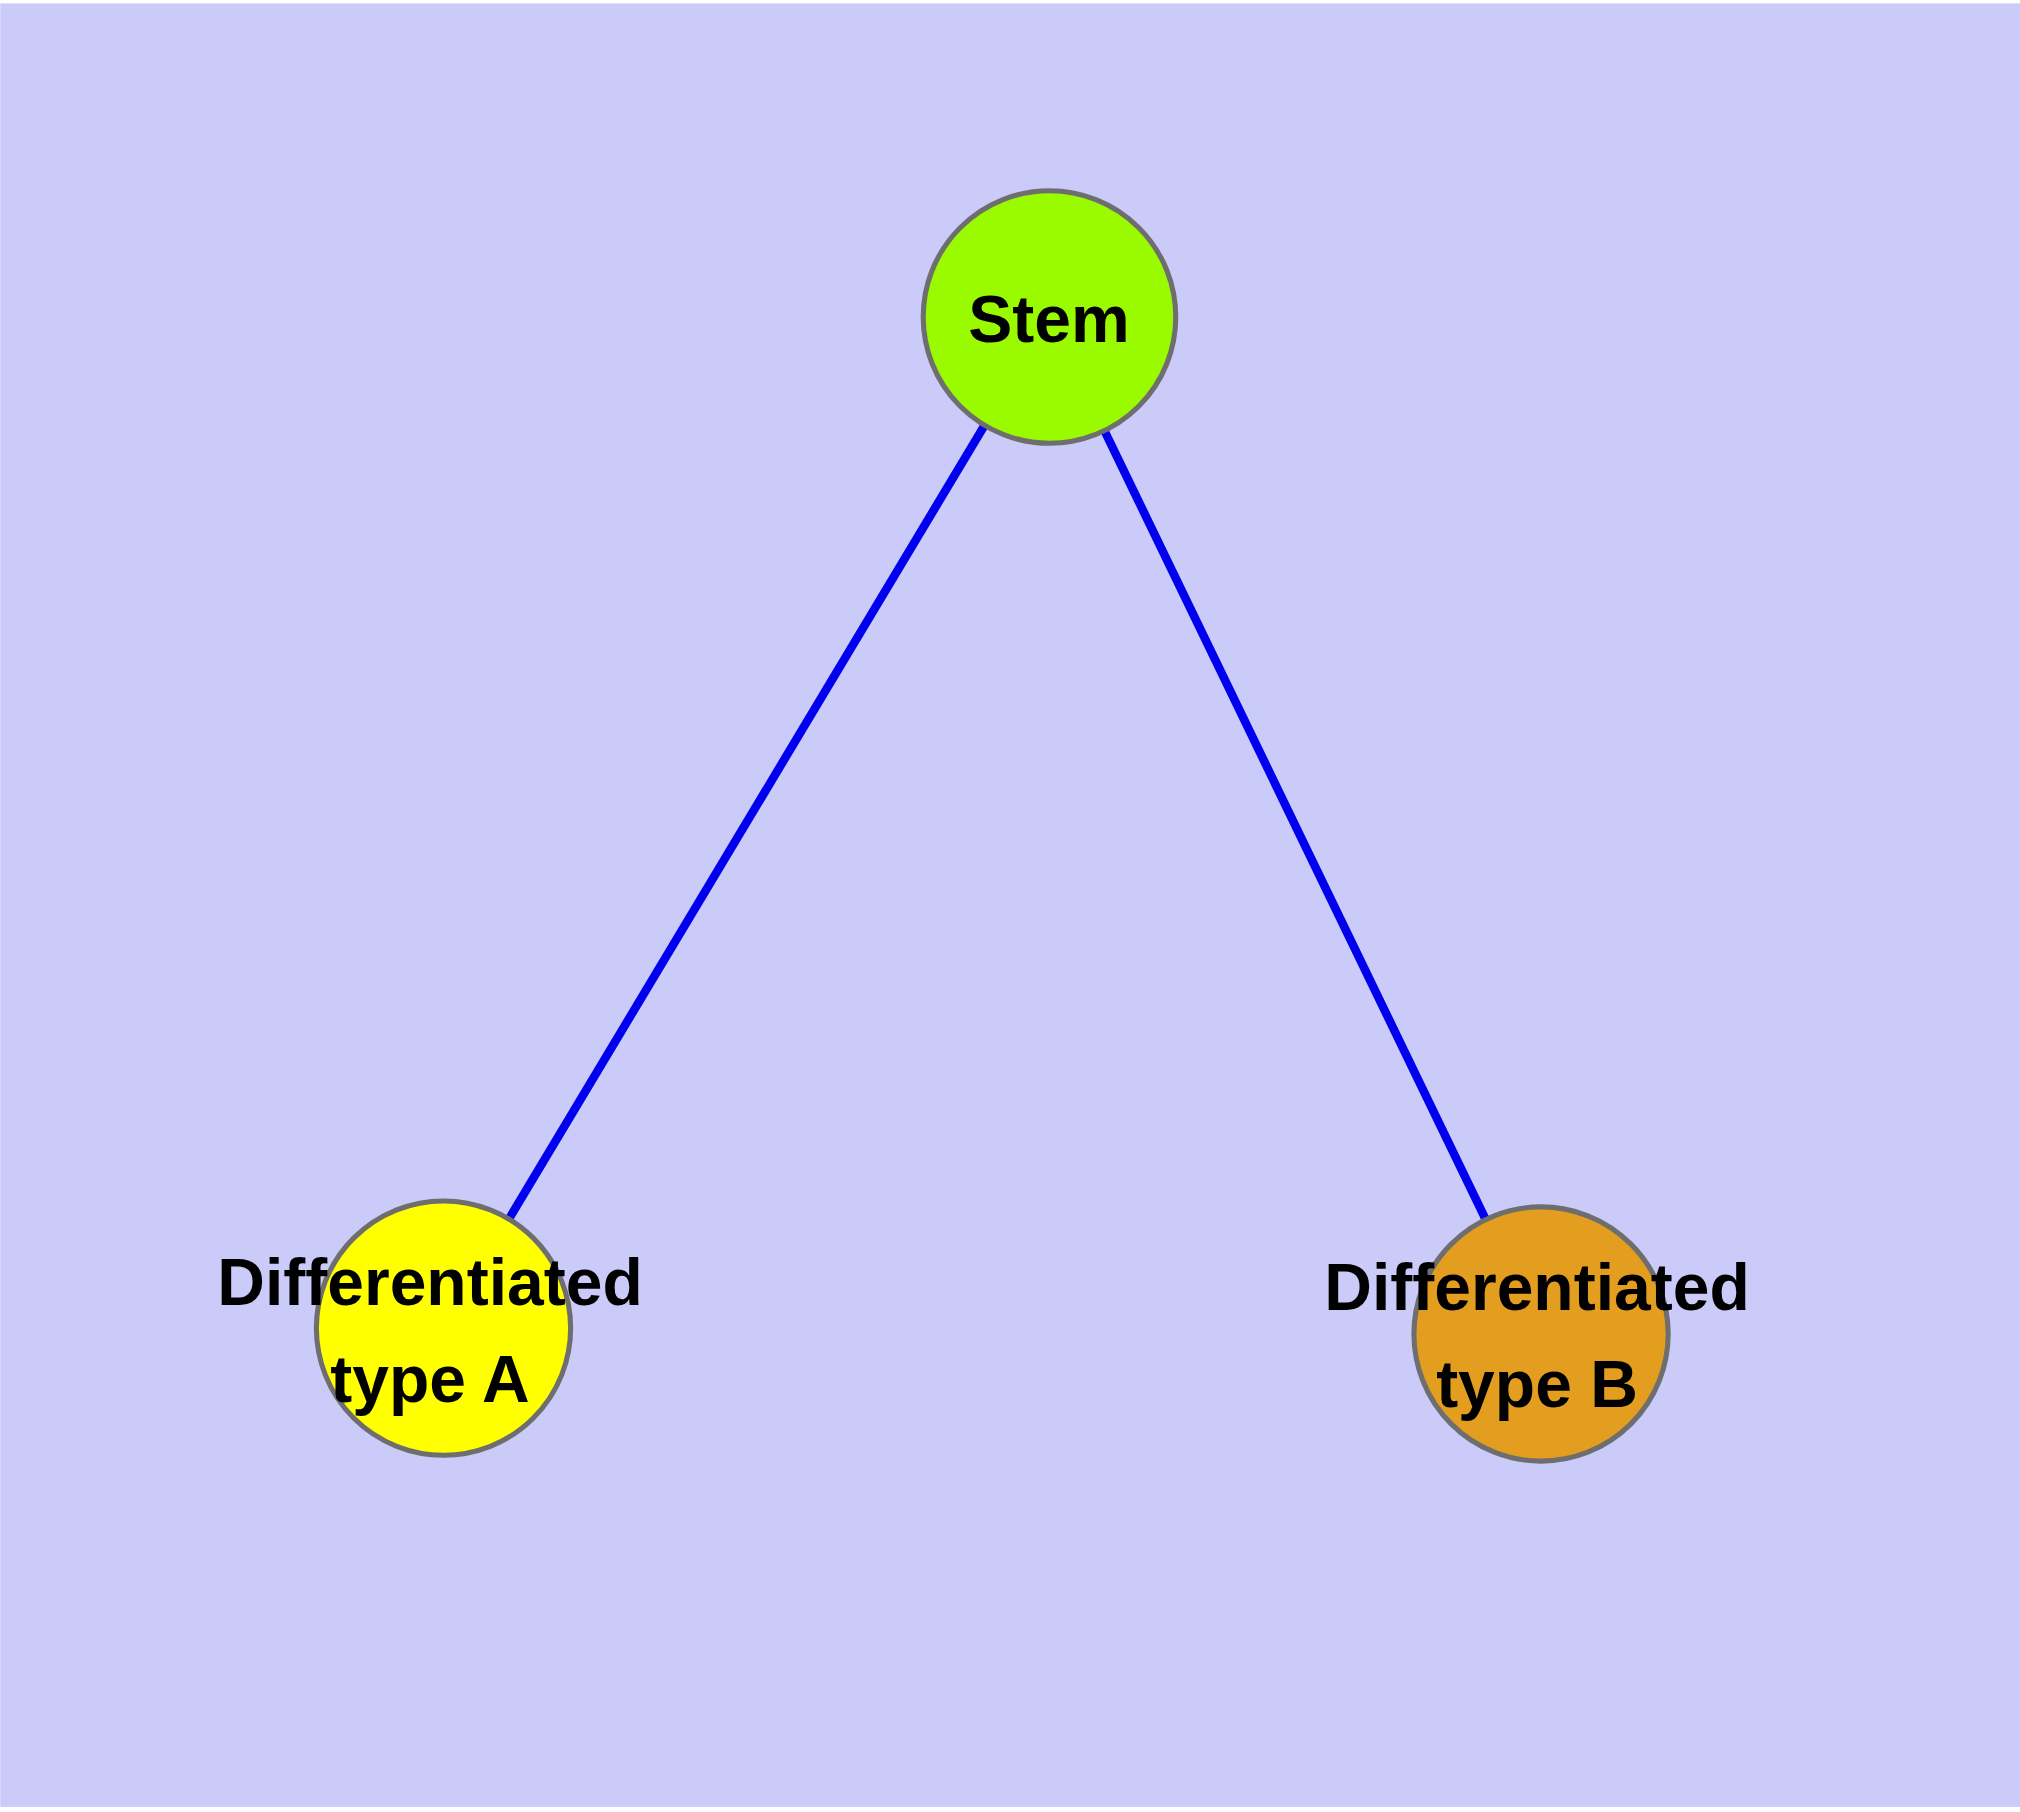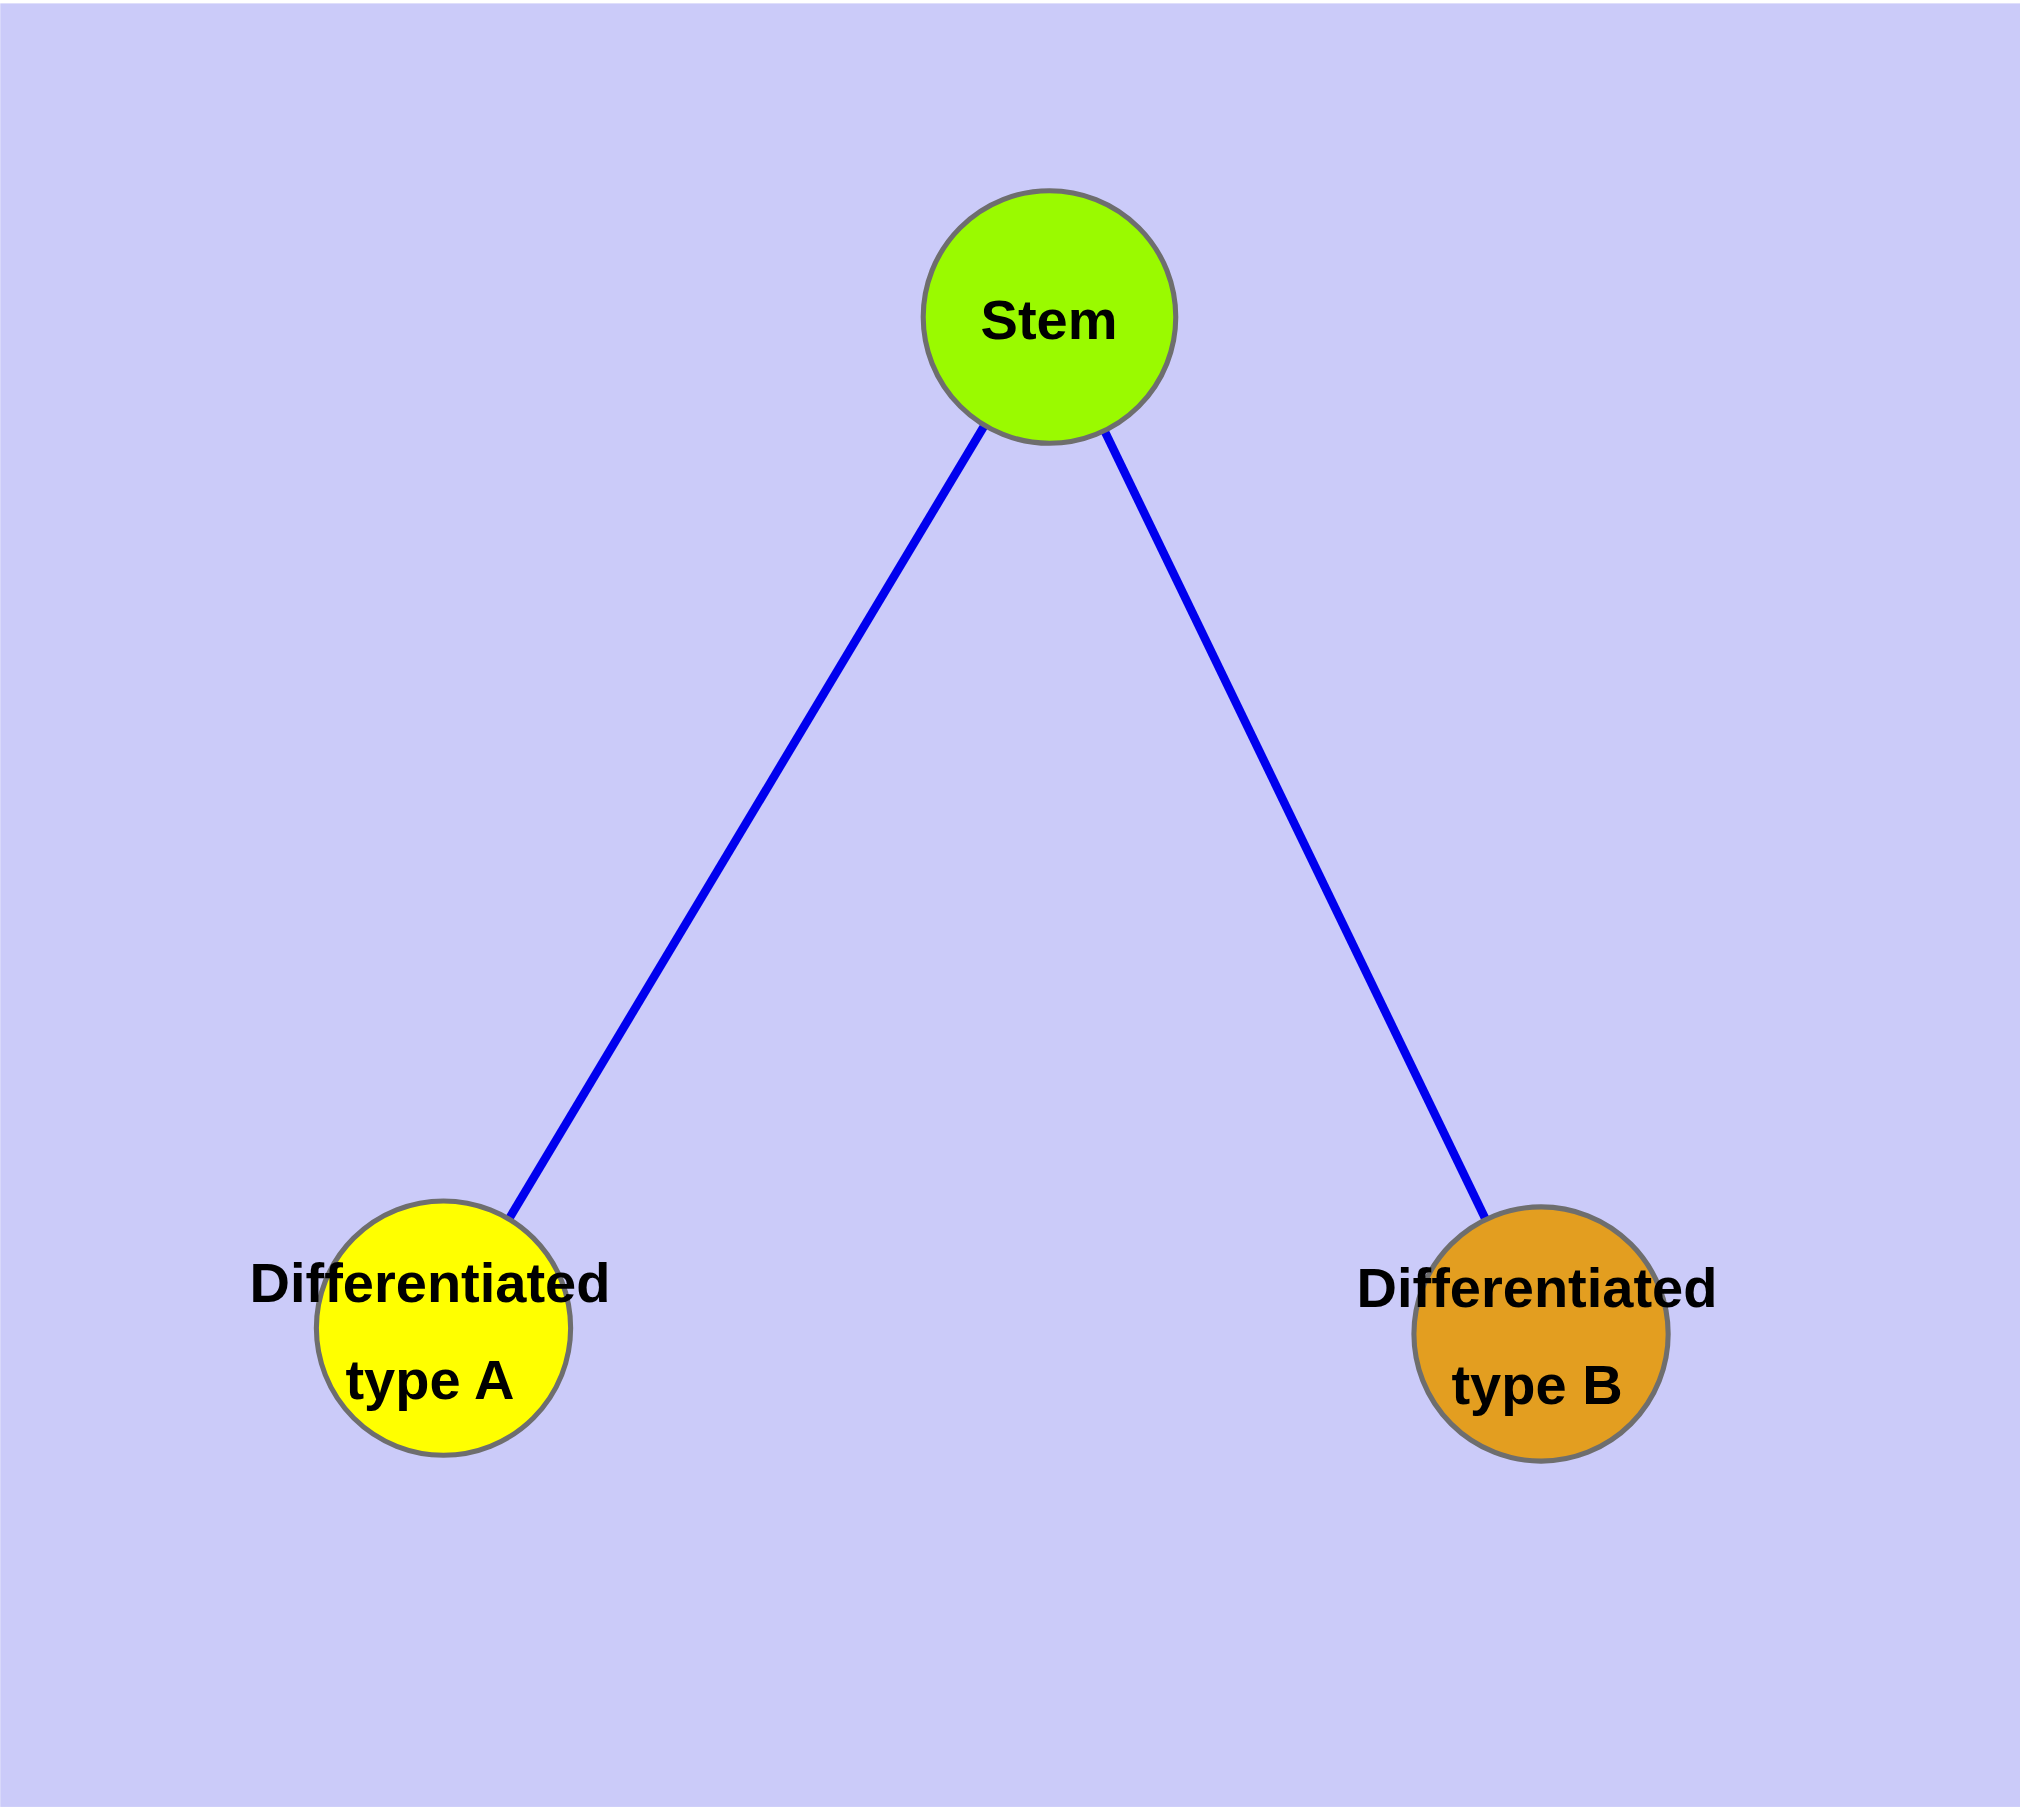--- a/index.html
+++ b/index.html
@@ -23,21 +23,21 @@
   svg.graph {
     position: absolute;
     left: 0;
     top: 0;
     display: block;
   }
   .node-label {
     position: absolute;
     transform: translate(-50%, -50%);
     font-weight: bold;
-    font-size: 56px;
+    font-size: 66px;
     line-height: 97px;
     text-align: center;
     white-space: pre-line;
     letter-spacing: 0;
     user-select: none;
   }
   #label-stem   { left: 1049px; top: 319px;  }
   #label-type-a { left: 430px;  top: 1331px; }
   #label-type-b { left: 1537px; top: 1336px; }
 </style>

